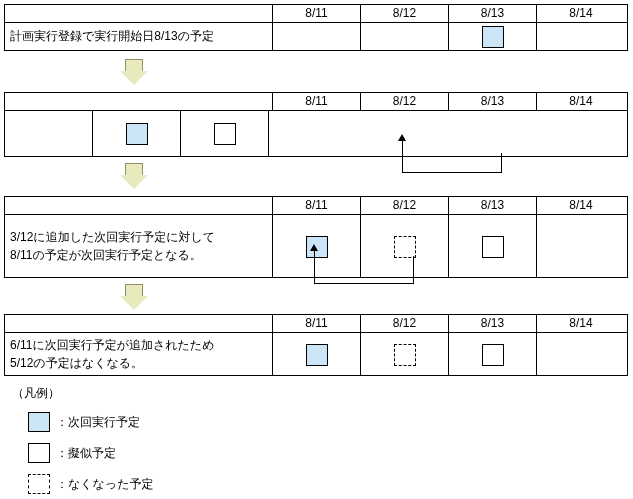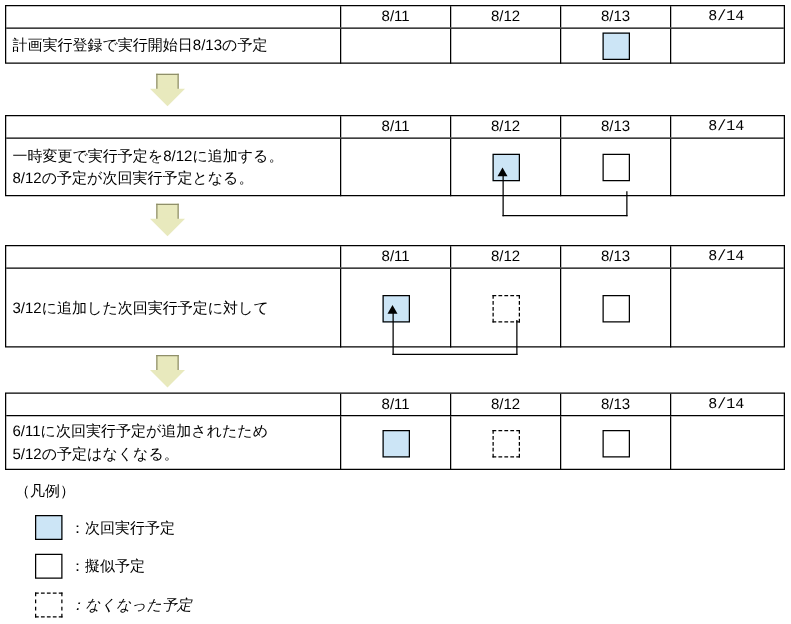--- a/index.html
+++ b/index.html
@@ -56,21 +56,20 @@
   .date-cell {
     width: 88px;
     box-sizing: border-box;
     border-right: 1px solid #000000;
     text-align: center;
     font-size: 12px;
   }
   .date-cell.last {
     border-right: none;
     width: 88px;
-    font-family: Liberation Mono, monospace;
   }
   .hdr-row .date-cell {
     height: 17px;
     line-height: 17px;
   }
   .body-row .date-cell {
     display: flex;
     align-items: center;
     justify-content: center;
   }
@@ -230,24 +229,20 @@
 
   <div class="block" id="block1" style="top:92px;height:65px;">
     <div class="row hdr-row">
       <div class="desc-cell hdr"></div>
       <div class="date-cell">8/11</div>
       <div class="date-cell">8/12</div>
       <div class="date-cell">8/13</div>
       <div class="date-cell last">8/14</div>
     </div>
     <div class="row body-row" style="height:46px;">
-      <div class="desc-cell">
-        <div class="desc-line">一時変更で実行予定を8/12に追加する。</div>
-        <div class="desc-line">8/12の予定が次回実行予定となる。</div>
-      </div>
       <div class="date-cell">
           <div class="marker empty"></div>
         </div>
       <div class="date-cell">
           <div class="marker next"></div>
         </div>
       <div class="date-cell">
           <div class="marker pseudo"></div>
         </div>
       <div class="date-cell last">
@@ -273,20 +268,21 @@
     <div class="row hdr-row">
       <div class="desc-cell hdr"></div>
       <div class="date-cell">8/11</div>
       <div class="date-cell">8/12</div>
       <div class="date-cell">8/13</div>
       <div class="date-cell last">8/14</div>
     </div>
     <div class="row body-row" style="height:63px;">
       <div class="desc-cell">
         <div class="desc-line">3/12に追加した次回実行予定に対して</div>
+        <div class="desc-line">8/11の予定が次回実行予定となる。</div>
       </div>
       <div class="date-cell">
           <div class="marker next"></div>
         </div>
       <div class="date-cell">
           <div class="marker gone"></div>
         </div>
       <div class="date-cell">
           <div class="marker pseudo"></div>
         </div>
@@ -342,18 +338,18 @@
   <div class="legend-item" style="top:412px;">
     <div class="swatch marker next"></div>
     <div class="lbl">：次回実行予定</div>
   </div>
 
   <div class="legend-item" style="top:443px;">
     <div class="swatch marker pseudo"></div>
     <div class="lbl">：擬似予定</div>
   </div>
 
-  <div class="legend-item" style="top:474px;font-style:italic;">
+  <div class="legend-item" style="top:474px;">
     <div class="swatch marker gone"></div>
     <div class="lbl">：なくなった予定</div>
   </div>
 
 </div>
 
 </body></html>

